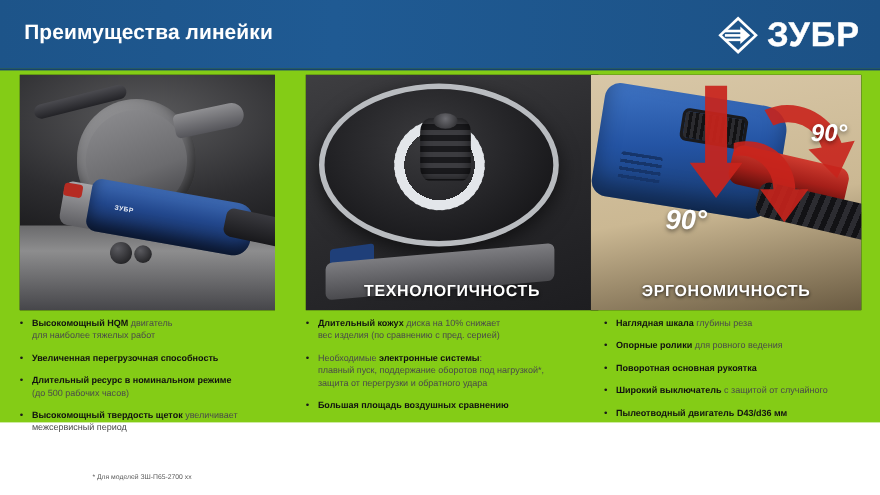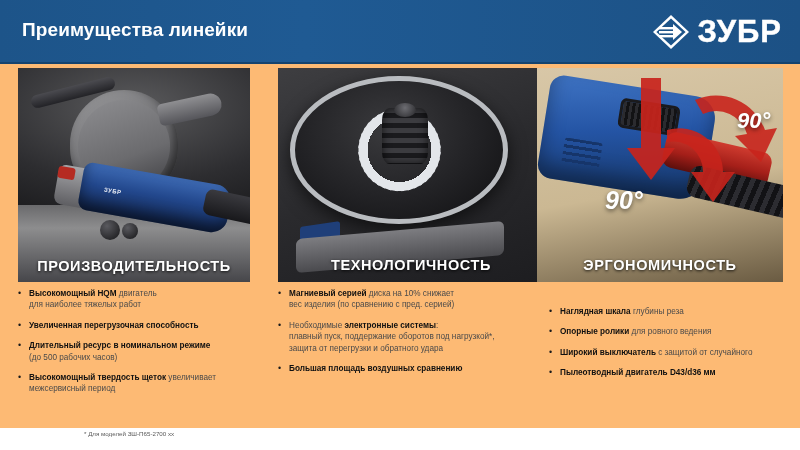--- a/index.html
+++ b/index.html
@@ -2,21 +2,21 @@
 <html><head>
 <meta charset="utf-8">
 <style>
   * { box-sizing: border-box; margin: 0; padding: 0; }
   html, body {
     width: 800px; height: 450px;
     background: #ffffff;
     font-family: "Liberation Sans", sans-serif;
     overflow: hidden;
   }
-  .slide { position: relative; width: 800px; height: 428px; background: #fdba74; }
+  .slide { position: relative; width: 800px; height: 384px; background: #84cc16; }
 
   
   .header {
     position: absolute; left: 0; top: 0; width: 800px; height: 64px;
     background: linear-gradient(90deg,#1d5489 0%, #1f5a93 38%, #1c5185 100%);
     border-bottom: 2px solid #15436e;
   }
   .header-title {
     position: absolute; left: 22px; top: 19px;
     font-size: 19px; font-weight: bold; color: #ffffff;
@@ -192,21 +192,21 @@
   .deg {
     position: absolute; color: #fff; font-weight: bold; font-style: italic;
     text-shadow: 0 2px 4px rgba(0,0,0,.5); z-index: 5;
   }
   .deg-a { left: 68px;  top: 118px; font-size: 25px; }
   .deg-b { left: 200px; top: 40px;  font-size: 22px; }
   .arrow { position: absolute; z-index: 4; }
 
   
   .bullets { position: absolute; top: 220px; left: 0; width: 100%; }
-  .col-2 .bullets { left: 12px; width: 234px; margin-top: 18px; }
+  .col-2 .bullets { left: 12px; width: 234px; }
   .bullet {
     position: relative; padding-left: 11px; margin-bottom: 9px;
     font-size: 8.2px; line-height: 11.4px; color: #2b2b2b;
   }
   .bullet:before {
     content: "•"; position: absolute; left: 0; top: -1px;
     font-size: 9px; color: #1a1a1a; line-height: 12px;
   }
   .bullet b { font-weight: bold; color: #111; }
   .bullet .lt { color: #4a4a4a; }
@@ -246,21 +246,20 @@
           <div class="disc-guard"></div>
           <div class="guard-nozzle"></div>
           <div class="body-grey"></div>
           <div class="red-tab"></div>
           <div class="body-blue"></div>
           <div class="brand-chip">ЗУБР</div>
           <div class="rear-handle"></div>
           <div class="roller"></div>
           <div class="roller b"></div>
         </div>
-        <div class="photo-title">ПРОИЗВОДИТЕЛЬНОСТЬ</div>
       </div>
       <div class="bullets">
         <div class="bullet">
           <b>Высокомощный HQM</b><span class="lt"> двигатель</span><br>
           <span class="lt">для наиболее тяжелых работ</span>
         </div>
         <div class="bullet">
           <b>Увеличенная перегрузочная способность</b>
         </div>
         <div class="bullet">
@@ -322,21 +321,21 @@
               </div>
           </div>
           <div class="hub"></div>
           <div class="shoe-blue"></div>
           <div class="shoe"></div>
         </div>
         <div class="photo-title">ТЕХНОЛОГИЧНОСТЬ</div>
       </div>
       <div class="bullets">
         <div class="bullet">
-          <b>Магниевый серией</b><span class="lt"> диска на 10% снижает</span><br>
+          <b>Длительный кожух</b><span class="lt"> диска на 10% снижает</span><br>
           <span class="lt">вес изделия (по сравнению с пред. серией)</span>
         </div>
         <div class="bullet">
           <span class="lt">Необходимые </span><b>электронные системы</b><span class="lt">:</span><br>
           <span class="lt">плавный пуск, поддержание оборотов под нагрузкой*,</span><br>
           <span class="lt">защита от перегрузки и обратного удара</span>
         </div>
         <div class="bullet">
           <b>Большая площадь воздушных сравнению</b>
         </div>
@@ -366,20 +365,23 @@
         <div class="photo-title">ЭРГОНОМИЧНОСТЬ</div>
       </div>
       <div class="bullets">
         <div class="bullet">
           <b>Наглядная шкала</b><span class="lt"> глубины реза</span>
         </div>
         <div class="bullet">
           <b>Опорные ролики</b><span class="lt"> для ровного ведения</span>
         </div>
         <div class="bullet">
+          <b>Поворотная основная рукоятка</b>
+        </div>
+        <div class="bullet">
           <b>Широкий выключатель</b><span class="lt"> с защитой от случайного</span><br>
         </div>
         <div class="bullet">
           <b>Пылеотводный двигатель D43/d36 мм</b>
         </div>
       </div>
     </div>
 
   </div>
 

